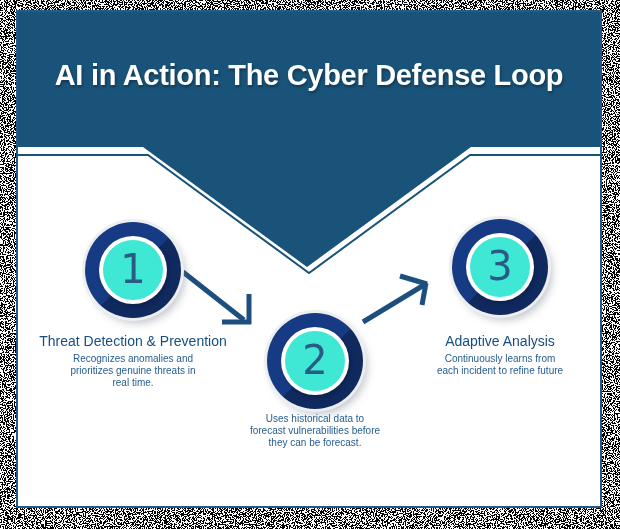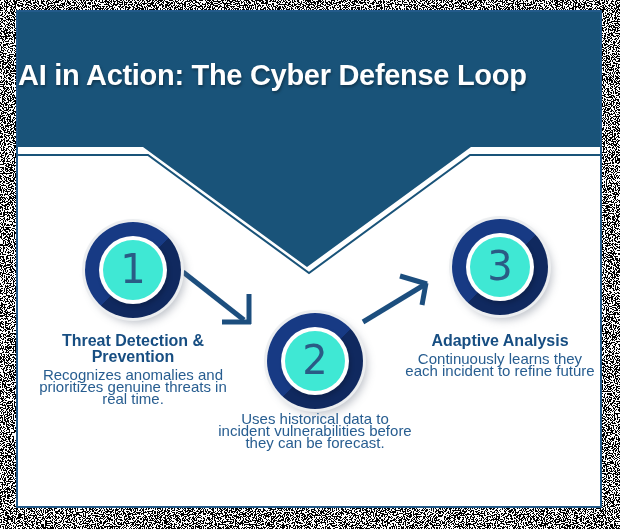--- a/index.html
+++ b/index.html
@@ -21,21 +21,21 @@
   }
   .noise{position:absolute;left:0;top:0;width:620px;height:529px;display:block;}
   .card{
     position:absolute;left:16px;top:10px;width:586px;height:498px;
     box-sizing:border-box;background:#ffffff;border:2px solid var(--card-border);
   }
   .header-svg{position:absolute;left:0;top:0;display:block;}
   .hdr-fill{fill:var(--header-blue);}
   .hdr-echo{fill:none;stroke:var(--header-blue);stroke-width:2;}
   .main-title{
-    position:absolute;left:0;top:47px;width:100%;
+    position:absolute;left:0;top:47px;width:100%;text-align:center;
     color:var(--title-white);font-size:29px;font-weight:700;letter-spacing:-0.3px;
     text-shadow:1px 2px 3px rgba(0,0,0,0.35);white-space:nowrap;
   }
   .step{position:absolute;width:230px;text-align:center;}
   .step-1{left:0px;top:210px;}
   .step-2{left:182px;top:301px;}
   .step-3{left:367px;top:207px;}
   .badge{
     width:96px;height:96px;border-radius:50%;margin:0 auto;
     background:linear-gradient(135deg,var(--ring-navy) 52%,var(--ring-navy-shadow) 52%);
@@ -49,26 +49,26 @@
   }
   .badge-teal{
     width:60px;height:60px;border-radius:50%;background:var(--teal);
     display:flex;align-items:center;justify-content:center;
   }
   .badge-num{
     font-size:40px;line-height:1;color:var(--number-blue);
     font-family:"DejaVu Sans",sans-serif;margin-top:-2px;
   }
   .step-title{
-    margin:15px 16px 0;font-size:16px;line-height:16px;font-weight:700;
+    margin:15px 0 0;font-size:14px;line-height:16px;font-weight:400;
     color:var(--heading-blue);
   }
   .step-2 .step-title{margin-top:12px;}
   .step-3 .step-title{margin-top:18px;}
-  .step-desc{margin-top:4px;font-size:15px;line-height:12px;color:var(--body-blue);}
+  .step-desc{margin-top:4px;font-size:10px;line-height:12px;color:var(--body-blue);}
   .arrow-svg{position:absolute;display:block;}
   .arrow-1{left:160px;top:255px;}
   .arrow-2{left:340px;top:258px;}
   .arrow-line{stroke:var(--arrow-blue);stroke-width:5;fill:none;stroke-linecap:butt;}
 </style>
 </head>
 <body>
 
 <div class="stage">
 
@@ -128,34 +128,34 @@
     <div class="step step-2">
       <div class="badge">
         <div class="badge-white">
           <div class="badge-teal">
             <span class="badge-num">2</span>
           </div>
         </div>
       </div>
       <div class="step-desc">
         <div>Uses historical data to</div>
-        <div>incident vulnerabilities before</div>
+        <div>forecast vulnerabilities before</div>
         <div>they can be forecast.</div>
       </div>
     </div>
 
     <div class="step step-3">
       <div class="badge">
         <div class="badge-white">
           <div class="badge-teal">
             <span class="badge-num">3</span>
           </div>
         </div>
       </div>
       <div class="step-title">Adaptive Analysis</div>
       <div class="step-desc">
-        <div>Continuously learns they</div>
+        <div>Continuously learns from</div>
         <div>each incident to refine future</div>
       </div>
     </div>
 
   </div>
 </div>
 
 </body></html>

